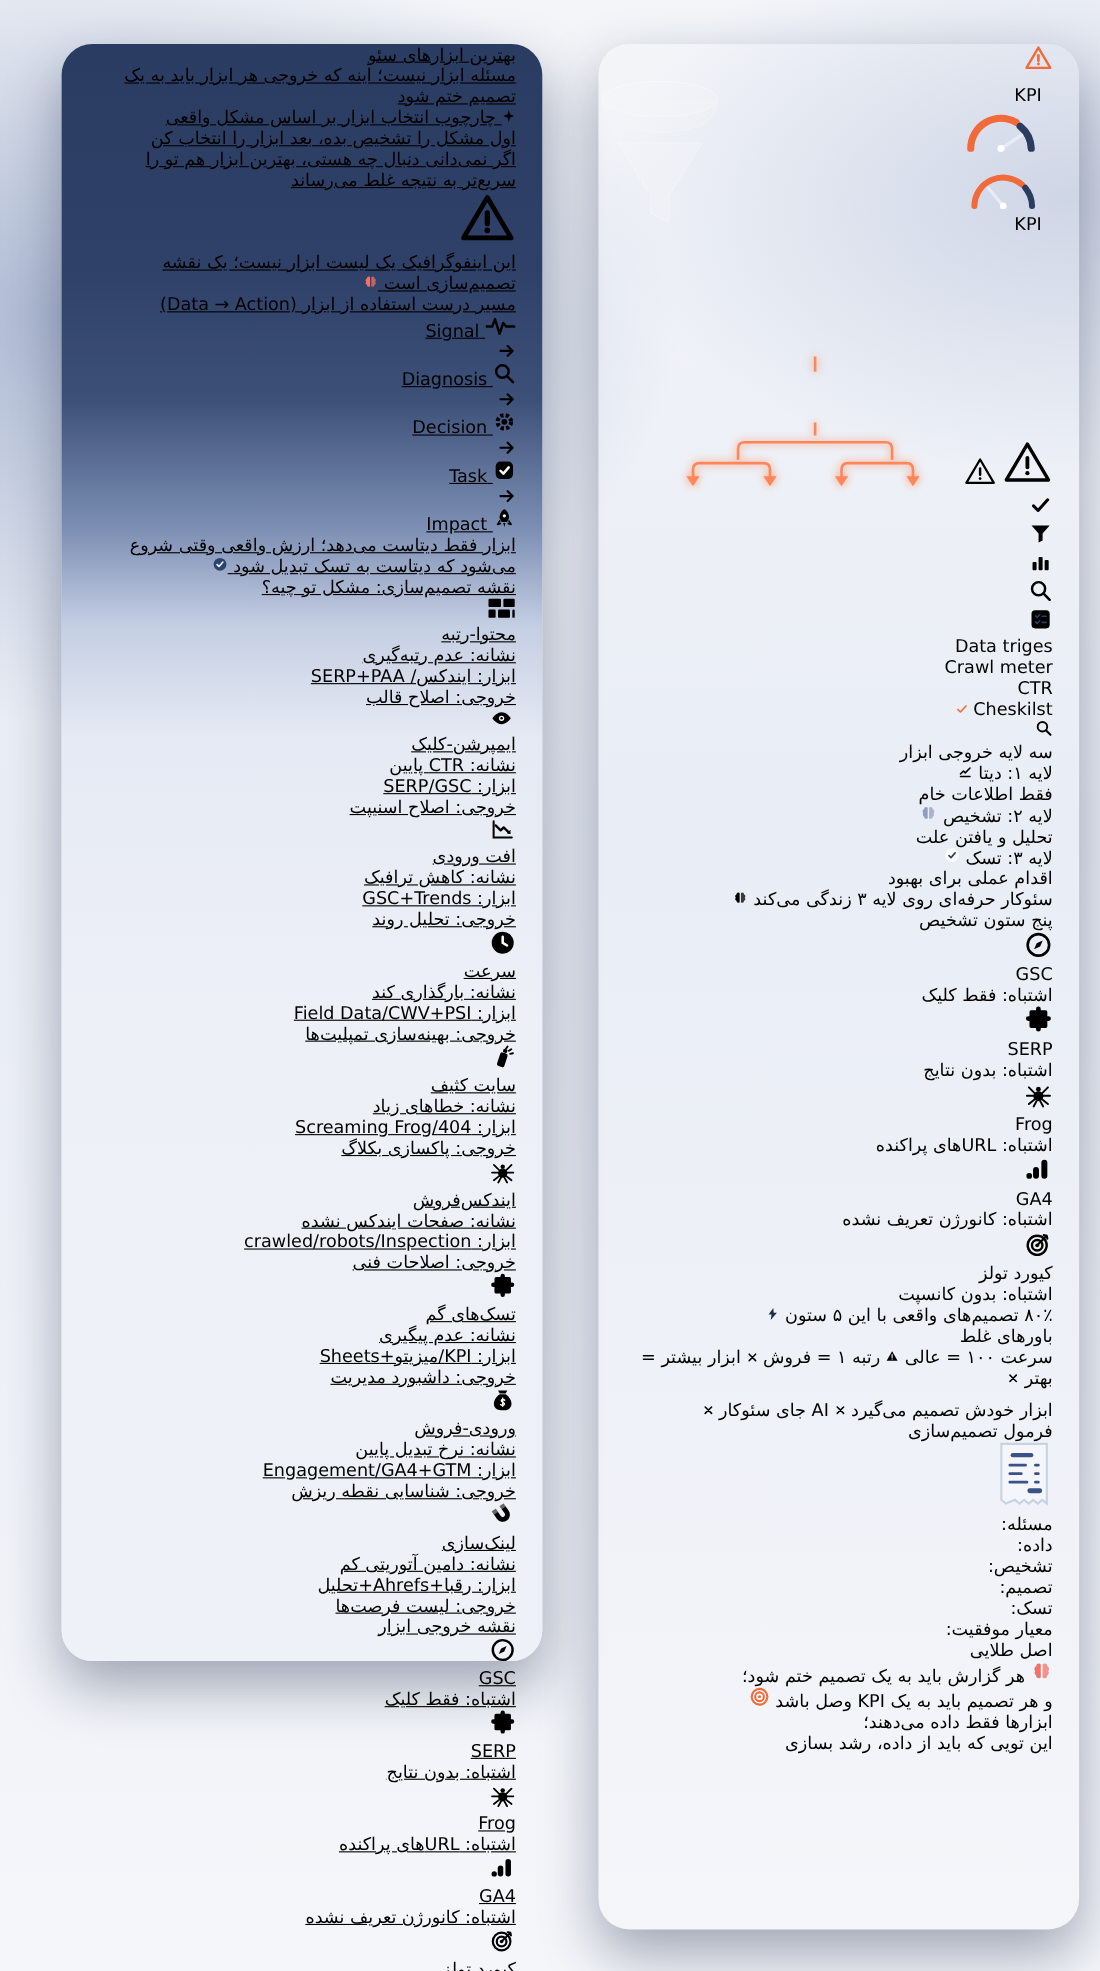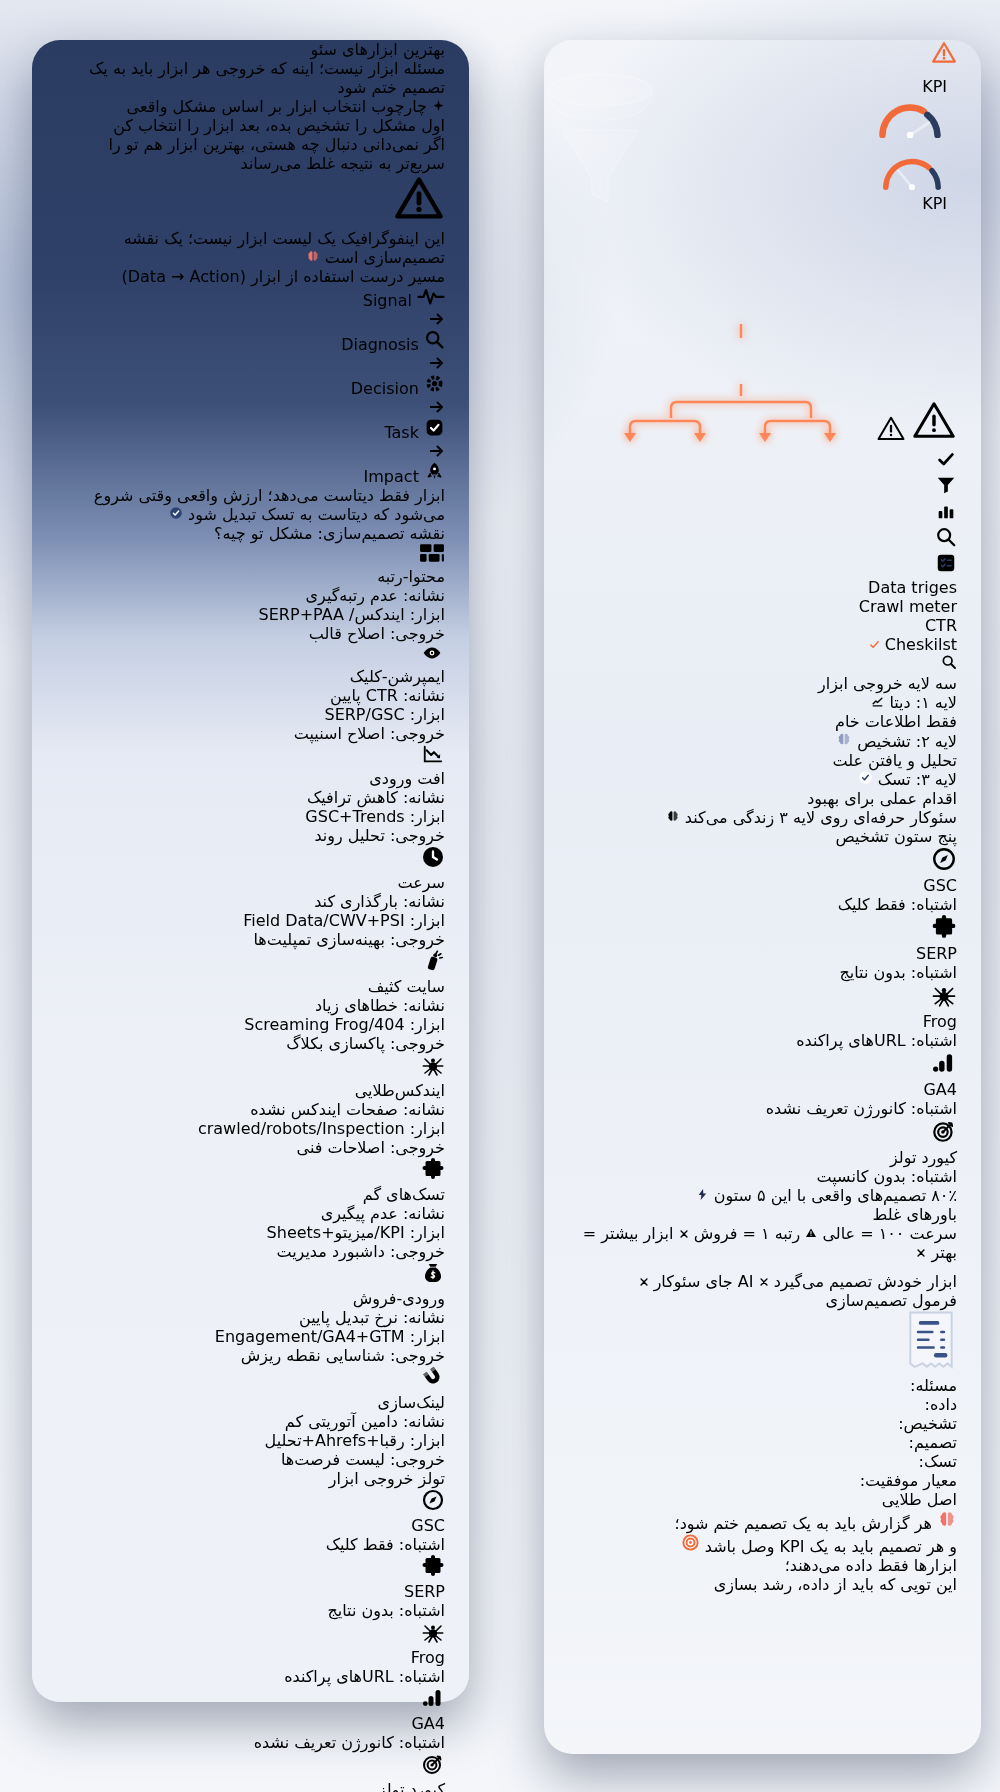--- a/index.html
+++ b/index.html
@@ -5,22 +5,22 @@
   *{margin:0;padding:0;box-sizing:border-box;}
   body{width:1000px;height:1792px;position:relative;overflow:hidden;
     font-family:"DejaVu Sans",sans-serif;
     background:
       radial-gradient(900px 600px at 6% 16%, rgba(120,140,182,.55), rgba(120,140,182,0) 62%),
       radial-gradient(700px 420px at 97% 10%, rgba(150,165,200,.38), rgba(150,165,200,0) 60%),
       linear-gradient(180deg,#f3f5f9,#e9edf5 42%,#f4f6fa);}
   .panel{position:absolute;top:40px;width:437px;border-radius:28px;direction:rtl;
     box-shadow:0 22px 50px rgba(26,38,68,.38);}
   .panel-inner{padding:0 24px;position:relative;height:100%;}
-  .panel.left{left:32px;height:1662px;
-    background:linear-gradient(180deg,#2b3c62 0%,#2f4168 14%,#3d5078 22%,#7d8fb4 30%,#c5cfe3 36%,#e6eaf4 43%,#edf0f7 60%,#eef1f8 100%);}
+  .panel.left{left:56px;height:1470px;
+    background:linear-gradient(180deg,#2b3c62 0%,#2f4168 14%,#3d5078 22%,#7d8fb4 30%,#c5cfe3 36%,#e6eaf4 43%,#edf0f7 60%,#eef1f8 100%);text-decoration:underline;}
   .panel.right{left:544px;height:1714px;
     background:linear-gradient(180deg,#2c3d64 0%,#33456e 9%,#5e7099 16%,#b6c1d9 23%,#e7ebf4 30%,#eef1f8 42%,#e7ebf4 55%,#d0d8e8 64%,#a0aecb 72%,#5d7099 80%,#33466f 88%,#24355a 94%,#1f2e4f 100%;}
   .ltr{direction:ltr;}
   svg{display:block;}
 
   
   .sec{display:flex;align-items:center;gap:10px;}
   .sec .bar{width:7px;height:24px;border-radius:4px;background:#f26a39;box-shadow:0 0 12px rgba(242,106,57,.85);flex:0 0 auto;}
   .sec .txt{font-weight:bold;font-size:19px;}
   .sec.small .txt{font-size:16.5px;}
@@ -348,21 +348,21 @@
       <div class="l">نشانه: خطاهای زیاد</div>
       <div class="l">ابزار: 404/Screaming Frog</div>
       <div class="l">خروجی: پاکسازی بکلاگ</div>
     </div>
     <div class="dcard">
       <span class="ic"><svg width="24" height="24" viewBox="0 0 24 24">
               <circle cx="12" cy="13.5" r="4.2" fill="currentColor"></circle>
               <circle cx="12" cy="7.6" r="2" fill="currentColor"></circle>
               <path d="M9 11L4 6M15 11l5-5M8.3 13H2.3M15.7 13h6M9 16l-5 4M15 16l5 4M10.5 17.5L8 22M13.5 17.5L16 22" stroke="currentColor" stroke-width="1.6" fill="none" stroke-linecap="round"></path>
             </svg></span>
-      <div class="t">ایندکس‌طلایی</div>
+      <div class="t">ایندکس‌فروش</div>
       <div class="l">نشانه: صفحات ایندکس نشده</div>
       <div class="l">ابزار: crawled/robots/Inspection</div>
       <div class="l">خروجی: اصلاحات فنی</div>
     </div>
     <div class="dcard">
       <span class="ic"><svg width="24" height="24" viewBox="0 0 24 24">
               <path d="M10 3a2 2 0 014 0v1h4A1.5 1.5 0 0119.5 5.5V9h1a2 2 0 010 4h-1v4.5A1.5 1.5 0 0118 19h-4v1a2 2 0 01-4 0v-1H6a1.5 1.5 0 01-1.5-1.5V13h-1a2 2 0 010-4h1V5.5A1.5 1.5 0 016 4h4V3z" fill="currentColor"></path>
             </svg></span>
       <div class="t">تسک‌های گم</div>
       <div class="l">نشانه: عدم پیگیری</div>
@@ -389,21 +389,21 @@
             </svg></span>
       <div class="t">لینک‌سازی</div>
       <div class="l">نشانه: دامین آتوریتی کم</div>
       <div class="l">ابزار: رقبا+Ahrefs+تحلیل</div>
       <div class="l">خروجی: لیست فرصت‌ها</div>
     </div>
   </div>
 
   <div class="sec on-light mt-h4">
     <span class="bar"></span>
-    <span class="txt">تولز خروجی ابزار</span>
+    <span class="txt">نقشه خروجی ابزار</span>
   </div>
 
   <div class="pillrow ltr">
     <div class="pcard">
       <span class="ic"><svg width="24" height="24" viewBox="0 0 24 24">
               <circle cx="12" cy="12" r="9" fill="none" stroke="currentColor" stroke-width="2.2"></circle>
               <path d="M15.6 8.4l-2.2 5-5 2.2 2.2-5z" fill="currentColor"></path>
             </svg></span>
       <div class="nm">GSC</div>
       <div class="ms">اشتباه: فقط کلیک</div>

